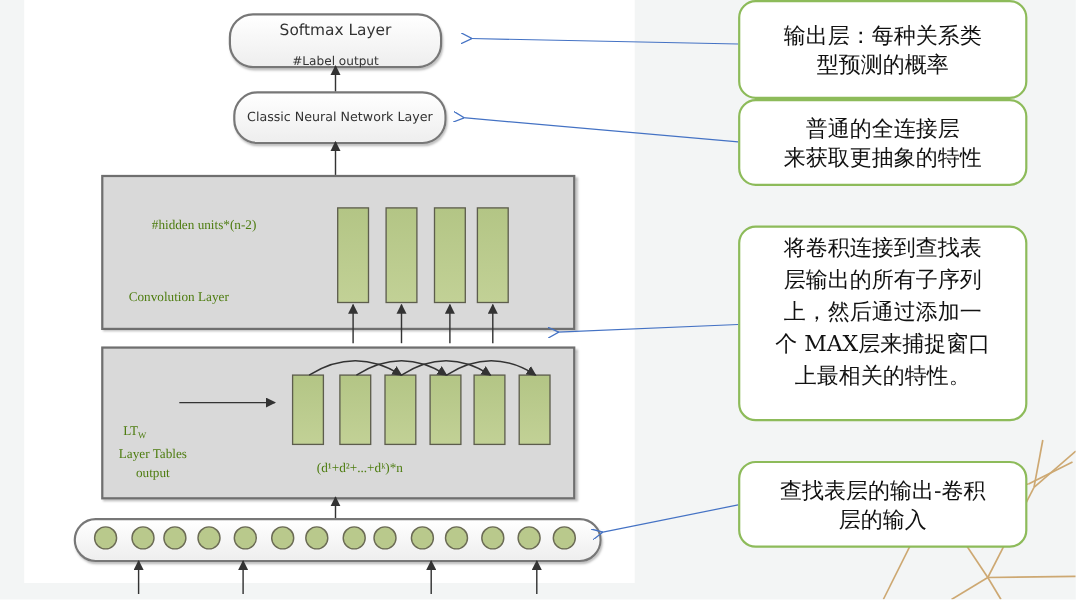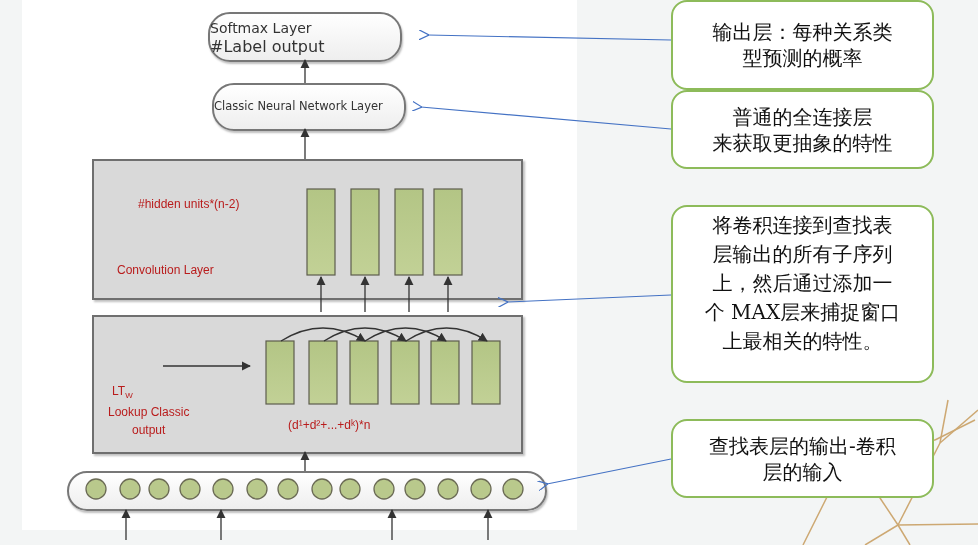--- a/index.html
+++ b/index.html
@@ -7,27 +7,27 @@
       width: 978px; height: 545px; position: relative; overflow: hidden;
       background: #f3f5f5;
       font-family: "DejaVu Sans", sans-serif;
     }
     #stage { position: absolute; left: 0; top: 0; width: 978px; height: 545px; }
     .figure-bg { position: absolute; left: 22px; top: 0; width: 555px; height: 530px; background: #ffffff; }
     .pill {
       position: absolute; background: linear-gradient(#ffffff, #eeeeee);
       border: 2px solid #777; border-radius: 22px;
       box-shadow: 1px 2px 2px rgba(0,0,0,0.25);
-      text-align: left; color: #333; font-family: "DejaVu Sans", sans-serif;
+      text-align: center; color: #333; font-family: "DejaVu Sans", sans-serif;
     }
     .layer-box {
       position: absolute; background: #d9d9d9; border: 2px solid #6f6f6f;
       box-shadow: 2px 2px 2px rgba(0,0,0,0.25);
     }
-    .diag-text { position: absolute; color: #b91c1c; font-size: 12px; font-family: Liberation Sans, sans-serif; white-space: nowrap; }
+    .diag-text { position: absolute; color: #4d7c0f; font-size: 12px; font-family: Liberation Serif, serif; white-space: nowrap; }
     .note {
       position: absolute; background: #ffffff; border: 2px solid #8dbb5a; border-radius: 16px;
       text-align: center; color: #111; font-family: "DejaVu Serif", serif;
       font-size: 20px; line-height: 26px; display: flex; align-items: center; justify-content: center;
       box-sizing: border-box; padding: 4px 10px;
     }
     .note span { white-space: pre-line; }
     svg { position: absolute; left: 0; top: 0; }
   </style>
 </head>
@@ -46,37 +46,37 @@
       <line x1="898" y1="525" x2="978" y2="524"></line>
       <line x1="898" y1="525" x2="865" y2="545"></line>
       <line x1="898" y1="525" x2="910" y2="545"></line>
       <line x1="827" y1="497" x2="803" y2="545"></line>
       <line x1="948" y1="400" x2="940" y2="443"></line>
     </g>
   </svg>
 
   <div class="pill" style="left:208px; top:12px; width:190px; height:46px;">
     <div style="font-size:14px; margin-top:6px;">Softmax Layer</div>
-    <div style="font-size:16px; margin-top:1px;">#Label output</div>
+    <div style="font-size:11px; margin-top:13px;">#Label output</div>
   </div>
 
   <div class="pill" style="left:212px; top:83px; width:190px; height:44px;">
     <div style="font-size:11.5px; margin-top:14px;">Classic Neural Network Layer</div>
   </div>
 
   <div class="layer-box" style="left:92px; top:159px; width:427px; height:137px;"></div>
   <div class="diag-text" style="left:138px; top:197px;">#hidden units*(n-2)</div>
   <div class="diag-text" style="left:117px; top:263px;">Convolution Layer</div>
 
   <div class="layer-box" style="left:92px; top:315px; width:427px; height:135px;"></div>
   <div class="diag-text" style="left:112px; top:356px;margin-top:28px;">
     <span>LT</span><sub style="font-size:8px;">W</sub>
   </div>
   <div class="diag-text" style="left:108px; top:403px; text-align:center; line-height:18px;">
-    <div>Lookup Classic</div>
+    <div>Layer Tables</div>
     <div>output</div>
   </div>
   <div class="diag-text" style="left:288px; top:418px;">(d¹+d²+...+dᵏ)*n</div>
 
   <div class="pill" style="left:67px; top:471px; width:476px; height:36px; border-radius:20px;"></div>
 
   <svg id="diagram-svg" width="978" height="545">
     <defs>
       <marker id="ah" viewBox="0 0 10 10" refX="9" refY="5" markerWidth="7" markerHeight="7" orient="auto-start-reverse">
         <path d="M0,0 L10,5 L0,10 z" fill="#333"></path>

